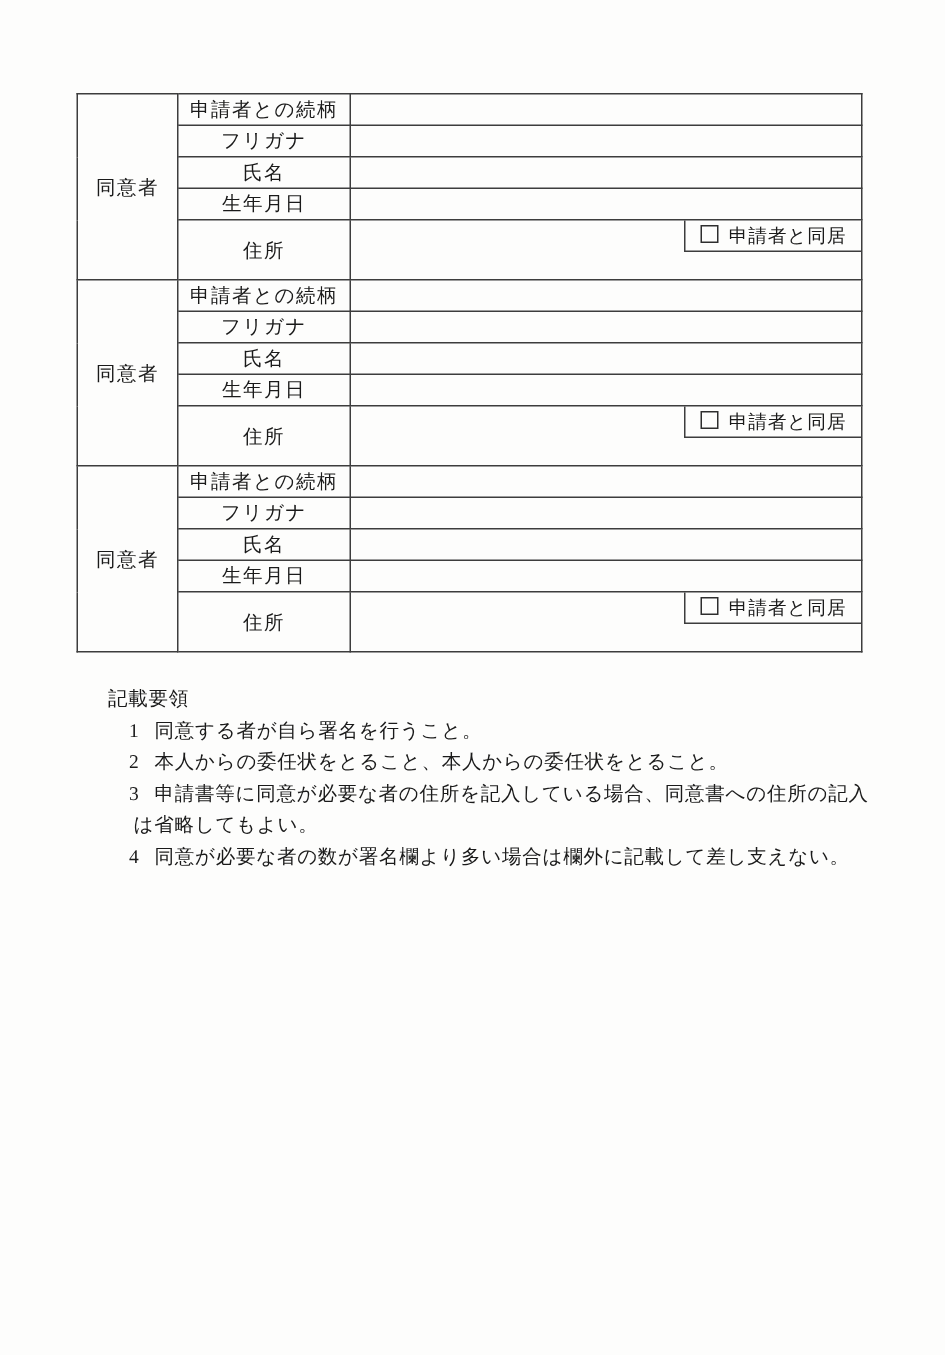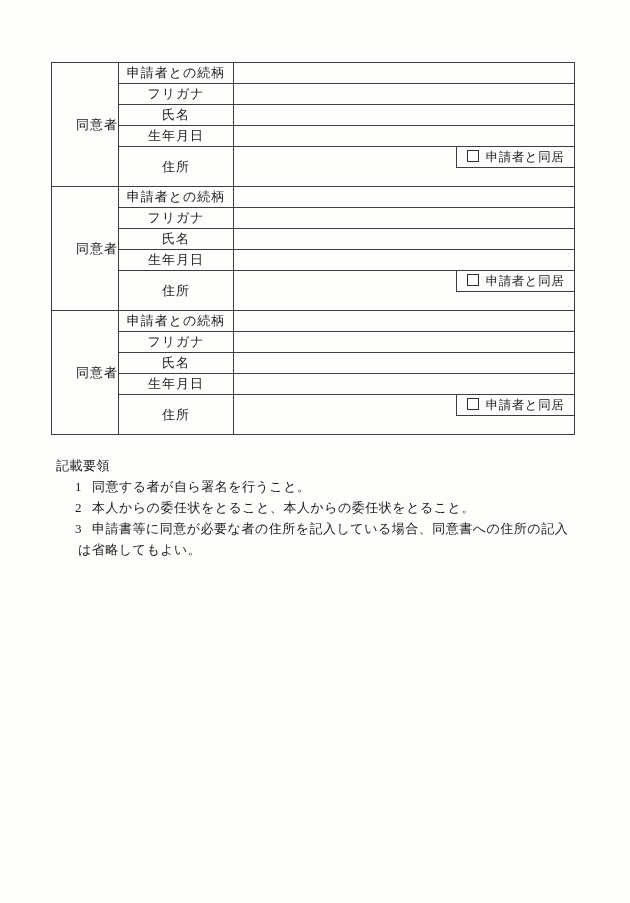--- a/index.html
+++ b/index.html
@@ -29,21 +29,21 @@
     letter-spacing: 1px;
   }
   table.consent-table td {
     border: 1px solid #3d3d3d;
     padding: 0;
     vertical-align: middle;
     background: transparent;
   }
   td.group-cell {
     width: 66px;
-    text-align: right;
+    text-align: center;
   }
   td.label-cell {
     width: 114px;
     text-align: center;
     height: 20px;
     font-family: Liberation Serif, serif;
   }
   tr.plain-row { height: 21px; }
   tr.address-row { height: 40px; }
   td.value-cell { width: 340px; }
@@ -78,24 +78,24 @@
   .notes {
     position: absolute;
     left: 45px;
     top: 455px;
     width: 536px;
     font-size: 13px;
     line-height: 21px;
     letter-spacing: 0.5px;
   }
   .notes-heading {
-    margin-left: 11px;
+    margin-left: 27px;
   }
   .note-item {
-    margin-left: 33px;
+    margin-left: 44px;
     text-indent: -3px;
   }
   .note-number {
     display: inline-block;
     width: 17px;
     text-indent: 0;
   }
   .note-text {
     text-indent: 0;
   }
@@ -192,15 +192,18 @@
     <div class="notes-heading">記載要領</div>
     <div class="note-item">
       <span class="note-number">1</span><span class="note-text">同意する者が自ら署名を行うこと。</span>
     </div>
     <div class="note-item">
       <span class="note-number">2</span><span class="note-text">本人からの委任状をとること、本人からの委任状をとること。</span>
     </div>
     <div class="note-item">
       <span class="note-number">3</span><span class="note-text">申請書等に同意が必要な者の住所を記入している場合、同意書への住所の記入は省略してもよい。</span>
     </div>
+    <div class="note-item">
+      <span class="note-number">4</span><span class="note-text">同意が必要な者の数が署名欄より多い場合は欄外に記載して差し支えない。</span>
+    </div>
   </div>
 
 </div>
 
 </body></html>

